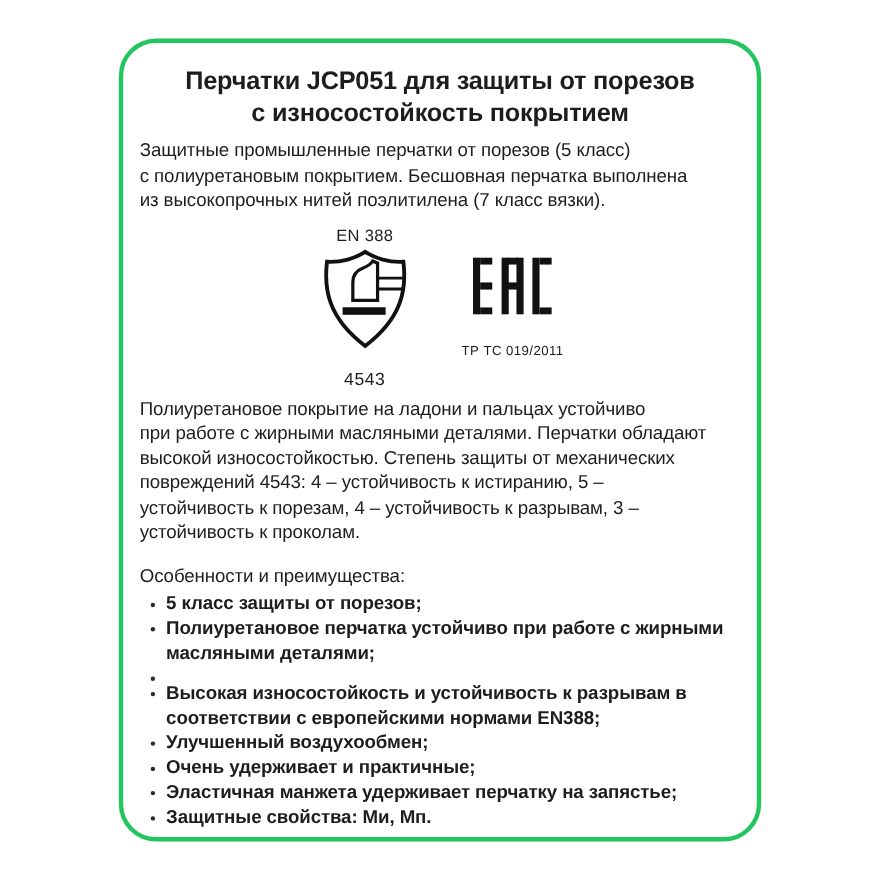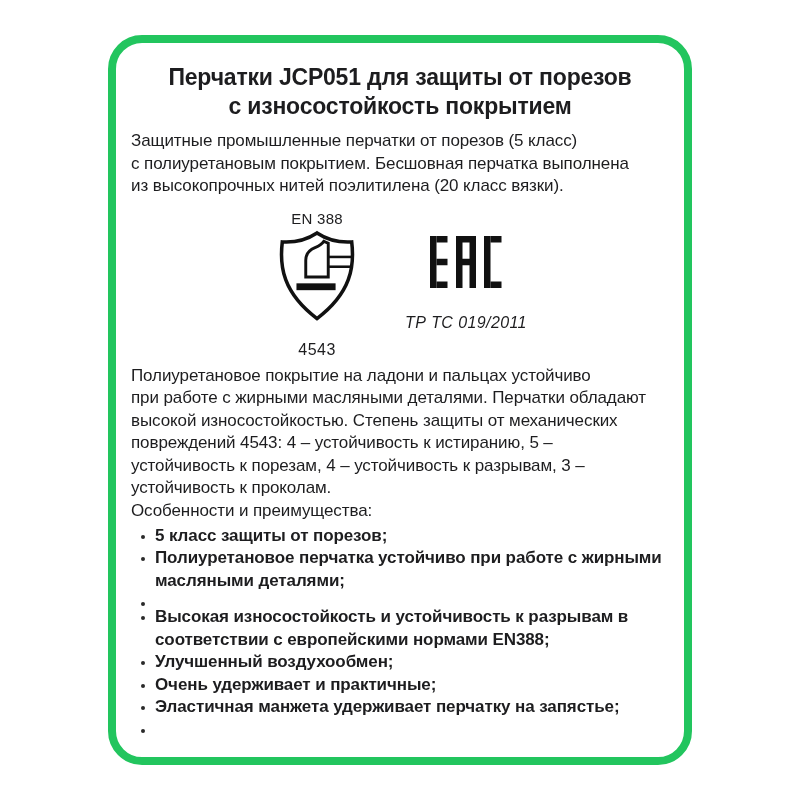--- a/index.html
+++ b/index.html
@@ -8,21 +8,21 @@
     background: #ffffff;
     font-family: "Liberation Sans", sans-serif;
     color: #1d1d1f;
     overflow: hidden;
   }
   .card {
     position: absolute;
     left: 108px; top: 35px;
     width: 584px; height: 730px;
     background: #ffffff;
-    border: 8px solid #22c55e;
+    border: 4px solid #22c55e;
     border-radius: 34px;
     padding: 20px 15px 0 15px;
   }
   .title {
     text-align: center;
     font-size: 23px;
     font-weight: bold;
     line-height: 29px;
     letter-spacing: -0.2px;
   }
@@ -40,24 +40,24 @@
     gap: 44px;
     margin: 12px 0 6px 0;
   }
   .cert-col {
     display: flex;
     flex-direction: column;
     align-items: center;
   }
   .cert-label { font-size: 15px; letter-spacing: 0.3px; margin-bottom: 3px; }
   .cert-rating { font-size: 16px; letter-spacing: 0.5px; margin-top: 19px; }
-  .cert-caption { font-size: 16px; letter-spacing: 0.4px; margin-top: 26px; font-style: italic; }
+  .cert-caption { font-size: 12px; letter-spacing: 0.4px; margin-top: 26px; }
   .shield-svg { width: 88px; height: 92px; display: block; }
   .eac-svg { width: 72px; height: 52px; display: block; }
-  .features { }
+  .features { margin-top: 17px; }
   .features-heading {
     font-size: 17px;
     line-height: 22px;
     letter-spacing: -0.1px;
     margin-bottom: 3px;
   }
   ul.feature-list { list-style: none; }
   ul.feature-list li {
     display: flex;
     align-items: flex-start;
@@ -79,21 +79,21 @@
 
 <div class="card">
 
   <div class="title">
     <div>Перчатки JCP051 для защиты от порезов</div>
     <div>с износостойкость покрытием</div>
   </div>
 
   <div class="body-text intro">Защитные промышленные перчатки от порезов (5 класс)
 с полиуретановым покрытием. Бесшовная перчатка выполнена
-из высокопрочных нитей поэлитилена (20 класс вязки).</div>
+из высокопрочных нитей поэлитилена (7 класс вязки).</div>
 
   <div class="cert-row">
 
     <div class="cert-col">
       <div class="cert-label">EN 388</div>
       <svg class="shield-svg" viewBox="0 0 90 94">
         <path d="M45,3 C36,9 22.5,13 9.5,12.2 C6.5,37 10,64 45,90.5 C80,64 83.5,37 80.5,12.2 C67.5,13 54,9 45,3 Z" fill="none" stroke="#111111" stroke-width="3.6"></path>
         <path d="M33.5,48 L33.5,31 C33.5,24 38,20 43,18 C47.5,16.2 50.5,14 52,11.5 L56.5,13.5 L56.5,48 Z" fill="none" stroke="#111111" stroke-width="3"></path>
         <line x1="56.5" y1="27.5" x2="80" y2="27.5" stroke="#111111" stroke-width="2.6"></line>
         <line x1="56.5" y1="37.5" x2="80" y2="37.5" stroke="#111111" stroke-width="2.6"></line>
@@ -165,17 +165,18 @@
           <span class="feature-text">Очень удерживает и практичные;</span>
         </li>
 
         <li>
           <span class="bullet-dot"></span>
           <span class="feature-text">Эластичная манжета удерживает перчатку на запястье;</span>
         </li>
 
         <li>
           <span class="bullet-dot"></span>
+          <span class="feature-text">Защитные свойства: Ми, Мп.</span>
         </li>
       </ul>
   </div>
 
 </div>
 
 </body></html>

